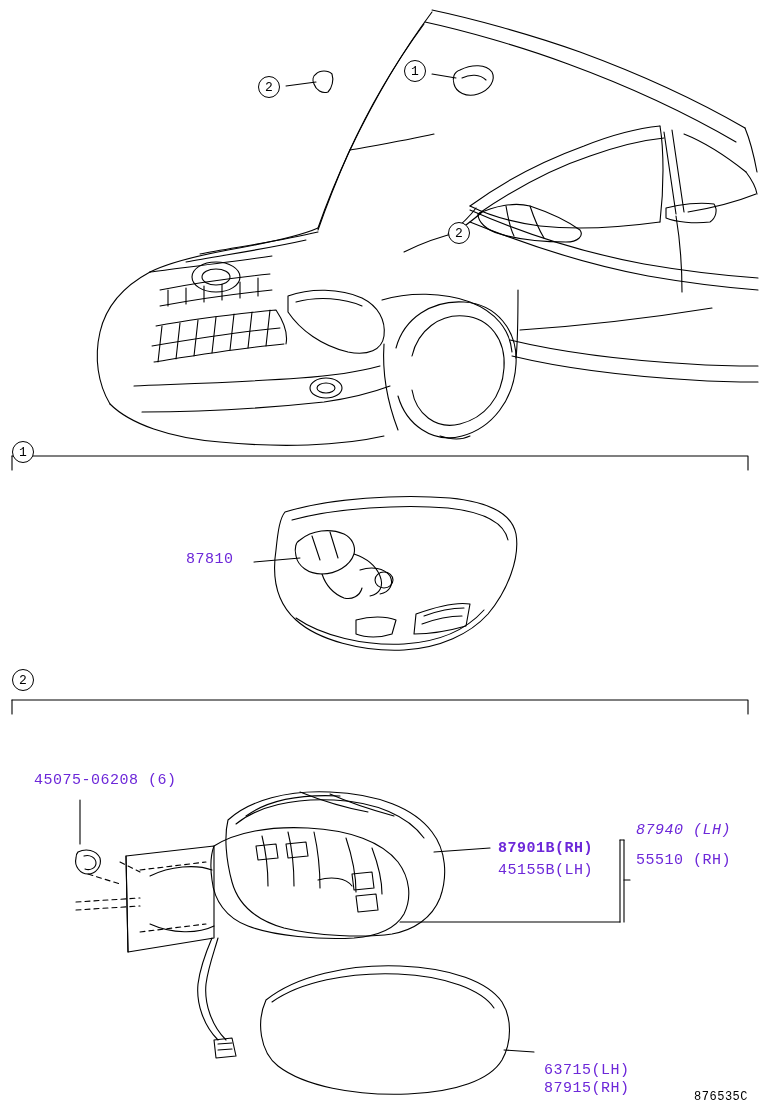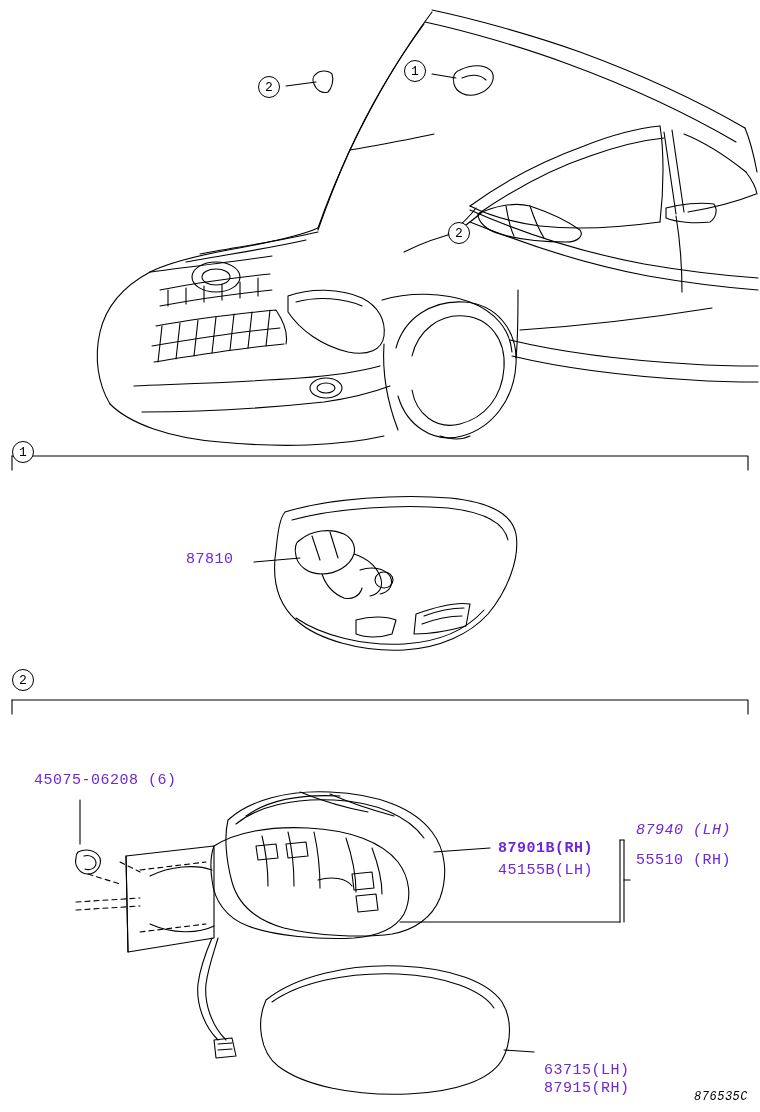--- a/index.html
+++ b/index.html
@@ -47,21 +47,20 @@
     text-align: center;
     background: #fff;
     box-sizing: border-box;
   }
   .corner-code {
     position: absolute;
     right: 12px;
     bottom: 8px;
     font-size: 12px;
     letter-spacing: 0.5px;
-    font-style: italic;
   }
 </style>
 </head>
 <body>
 
 <div class="page">
 
   <svg class="art" viewBox="0 0 760 1112">
     <g fill="none" stroke="#000" stroke-width="1.1" stroke-linecap="round" stroke-linejoin="round">
 

